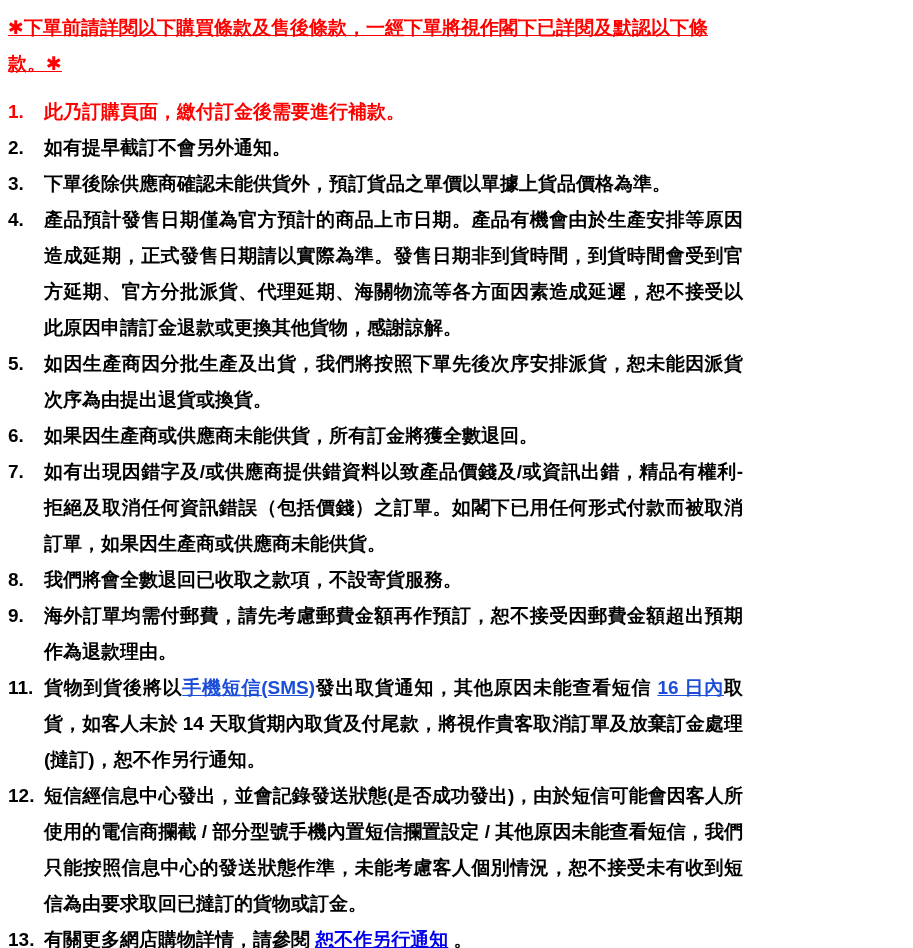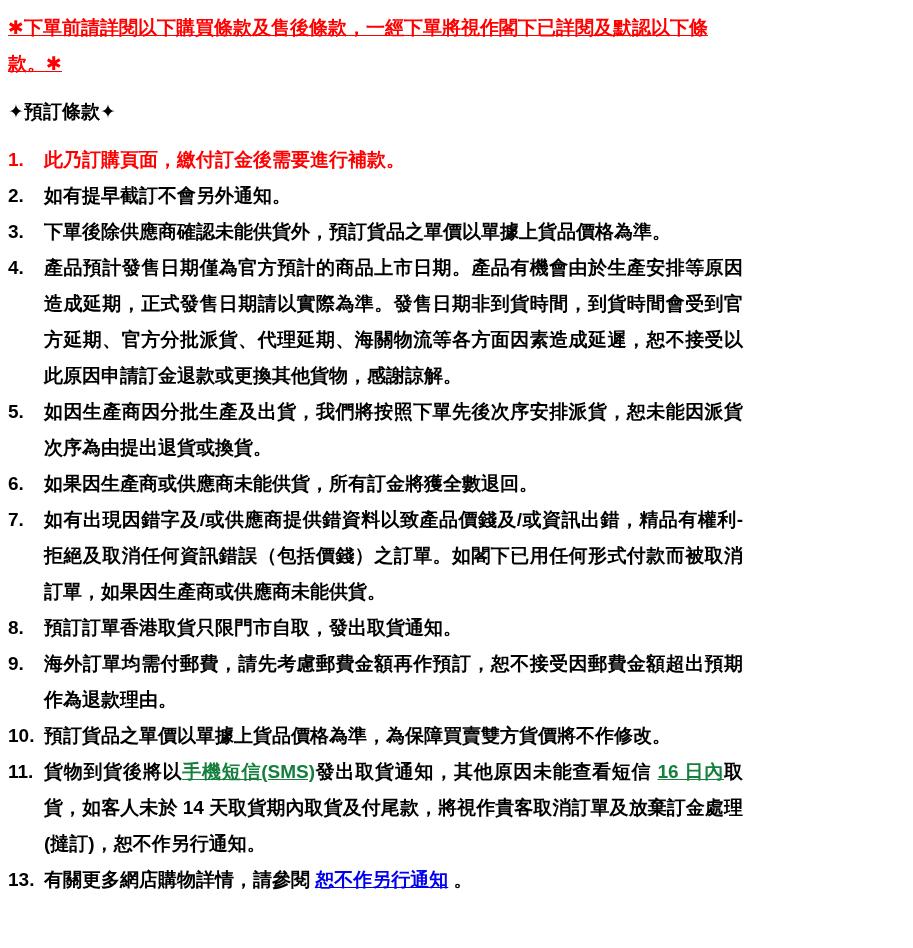--- a/index.html
+++ b/index.html
@@ -42,36 +42,35 @@
       padding-right: 2px;
     }
     .term-text {
       flex: 1 1 auto;
       text-align: justify;
     }
     .red {
       color: #ff0000;
     }
     .red-underline {
-      color: #15803d;
+      color: #1d4ed8;
       text-decoration: underline;
     }
     a.link {
       color: #0000ee;
       text-decoration: underline;
       cursor: pointer;
     }
   </style>
 </head>
 <body>
 
 <div class="page">
   <div class="top-notice">✱下單前請詳閱以下購買條款及售後條款，一經下單將視作閣下已詳閱及默認以下條款。✱</div>
 
-  <div class="section-title">✦預訂條款✦</div>
 
   <div class="terms-list">
       <div class="term-item">
         <span class="term-num red">1.</span>
         <div class="term-text"><span class="red">此乃訂購頁面，繳付訂金後需要進行補款。</span></div>
       </div>
       <div class="term-item">
         <span class="term-num">2.</span>
         <div class="term-text"><span>如有提早截訂不會另外通知。</span></div>
       </div>
@@ -90,32 +89,32 @@
       <div class="term-item">
         <span class="term-num">6.</span>
         <div class="term-text"><span>如果因生產商或供應商未能供貨，所有訂金將獲全數退回。</span></div>
       </div>
       <div class="term-item">
         <span class="term-num">7.</span>
         <div class="term-text"><span>如有出現因錯字及/或供應商提供錯資料以致產品價錢及/或資訊出錯，精品有權利-拒絕及取消任何資訊錯誤（包括價錢）之訂單。如閣下已用任何形式付款而被取消訂單，如果因生產商或供應商未能供貨。</span></div>
       </div>
       <div class="term-item">
         <span class="term-num">8.</span>
-        <div class="term-text"><span>預訂訂單香港取貨只限門市自取，發出取貨通知。</span></div>
+        <div class="term-text"><span>我們將會全數退回已收取之款項，不設寄貨服務。</span></div>
       </div>
       <div class="term-item">
         <span class="term-num">9.</span>
         <div class="term-text"><span>海外訂單均需付郵費，請先考慮郵費金額再作預訂，恕不接受因郵費金額超出預期作為退款理由。</span></div>
       </div>
       <div class="term-item">
-        <span class="term-num">10.</span>
-        <div class="term-text"><span>預訂貨品之單價以單據上貨品價格為準，為保障買賣雙方貨價將不作修改。</span></div>
+        <span class="term-num">11.</span>
+        <div class="term-text"><span>貨物到貨後將以</span><span class="red-underline">手機短信(SMS)</span><span>發出取貨通知，其他原因未能查看短信 </span><span class="red-underline">16 日內</span><span>取貨，如客人未於 14 天取貨期內取貨及付尾款，將視作貴客取消訂單及放棄訂金處理(撻訂)，恕不作另行通知。</span></div>
       </div>
       <div class="term-item">
-        <span class="term-num">11.</span>
-        <div class="term-text"><span>貨物到貨後將以</span><span class="red-underline">手機短信(SMS)</span><span>發出取貨通知，其他原因未能查看短信 </span><span class="red-underline">16 日內</span><span>取貨，如客人未於 14 天取貨期內取貨及付尾款，將視作貴客取消訂單及放棄訂金處理(撻訂)，恕不作另行通知。</span></div>
+        <span class="term-num">12.</span>
+        <div class="term-text"><span>短信經信息中心發出，並會記錄發送狀態(是否成功發出)，由於短信可能會因客人所使用的電信商攔截 / 部分型號手機內置短信攔置設定 / 其他原因未能查看短信，我們只能按照信息中心的發送狀態作準，未能考慮客人個別情況，恕不接受未有收到短信為由要求取回已撻訂的貨物或訂金。</span></div>
       </div>
       <div class="term-item">
         <span class="term-num">13.</span>
         <div class="term-text"><span>有關更多網店購物詳情，請參閱 </span><a href="#" class="link">恕不作另行通知</a><span> 。</span></div>
       </div>
     </div>
 </div>
 
 </body></html>

